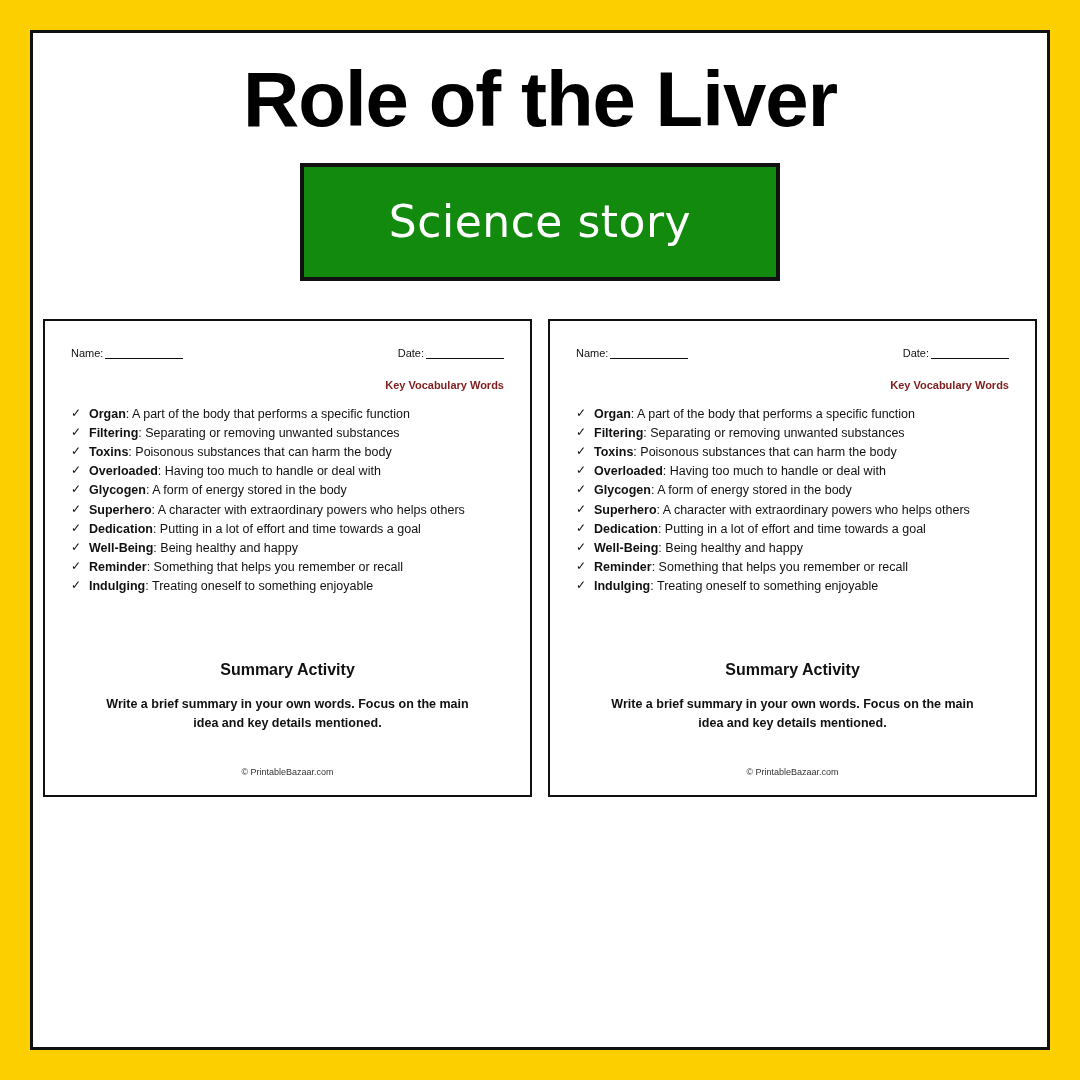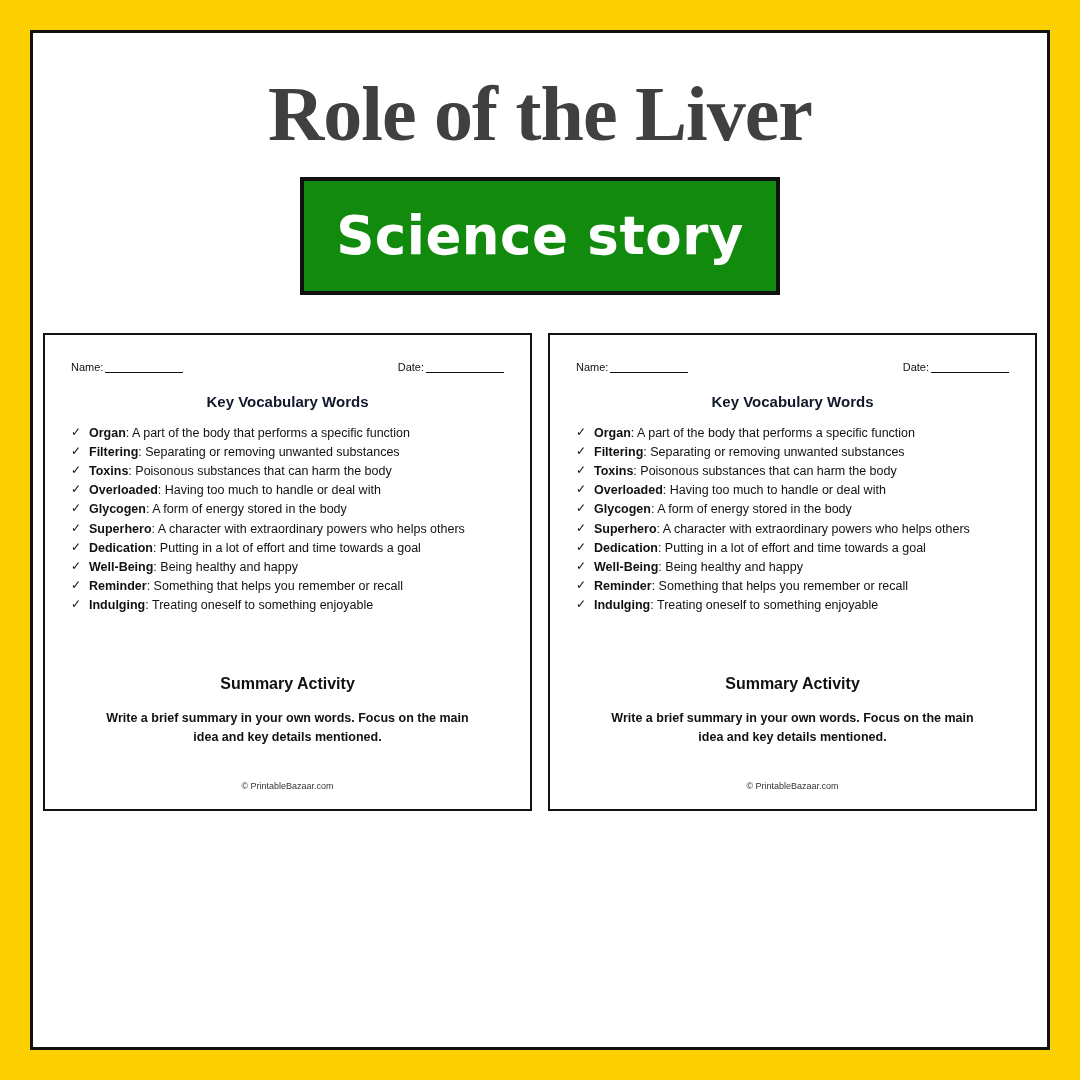--- a/index.html
+++ b/index.html
@@ -20,43 +20,43 @@
     width: 1020px;
     height: 1020px;
     background: #ffffff;
     box-sizing: border-box;
     border: 3px solid #111;
     display: flex;
     flex-direction: column;
     align-items: center;
   }
   .title {
-    margin-top: 40px;
-    font-family: Liberation Serif, serif;
+    margin-top: 26px;
+    font-family: Liberation Sans, sans-serif;
     font-weight: bold;
     font-size: 78px;
     letter-spacing: -1px;
-    color: #404040;
+    color: #000000;
     text-align: center;
     line-height: 1.05;
   }
   .subtitle-box {
     margin-top: 22px;
     width: 472px;
     height: 110px;
     background: #118A0E;
     border: 4px solid #111;
     display: flex;
     align-items: center;
     justify-content: center;
   }
   .subtitle-text {
     font-family: "DejaVu Sans", sans-serif;
-    font-weight: bold;
-    font-size: 53px;
+    font-weight: normal;
+    font-size: 44px;
     color: #ffffff;
     letter-spacing: 0.5px;
   }
   .sheets {
     margin-top: 38px;
     display: flex;
     gap: 16px;
     justify-content: center;
     width: 100%;
   }
@@ -84,24 +84,24 @@
   }
   .meta-label { white-space: nowrap; }
   .meta-line {
     display: inline-block;
     width: 78px;
     border-bottom: 1px solid #111;
     height: 11px;
     margin-left: 2px;
   }
   .section-title {
-    text-align: center;
-    font-weight: bold;
-    font-size: 15px;
-    color: #0f172a;
+    text-align: right;
+    font-weight: bold;
+    font-size: 11px;
+    color: #7f1d1d;
     margin-bottom: 14px;
   }
   .vocab-list {
     list-style: none;
     margin: 0;
     padding: 0;
   }
   .vocab-item {
     display: flex;
     align-items: flex-start;

